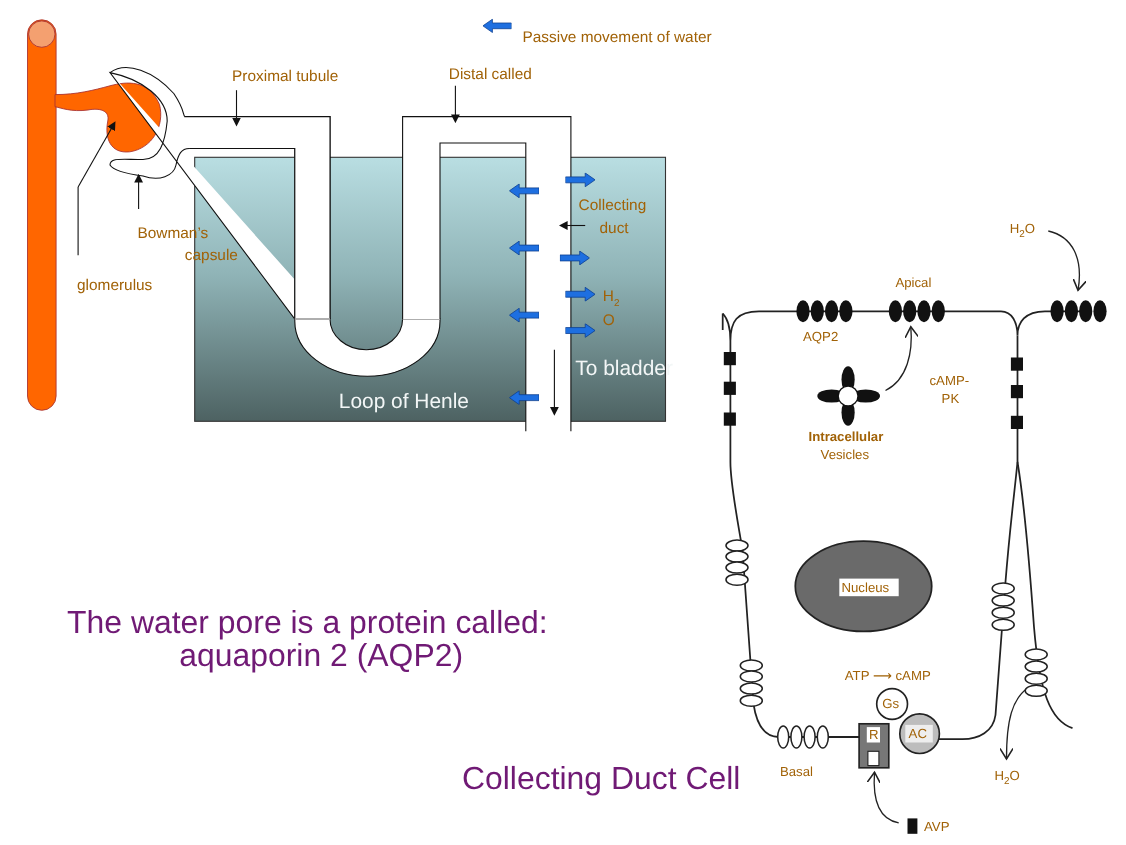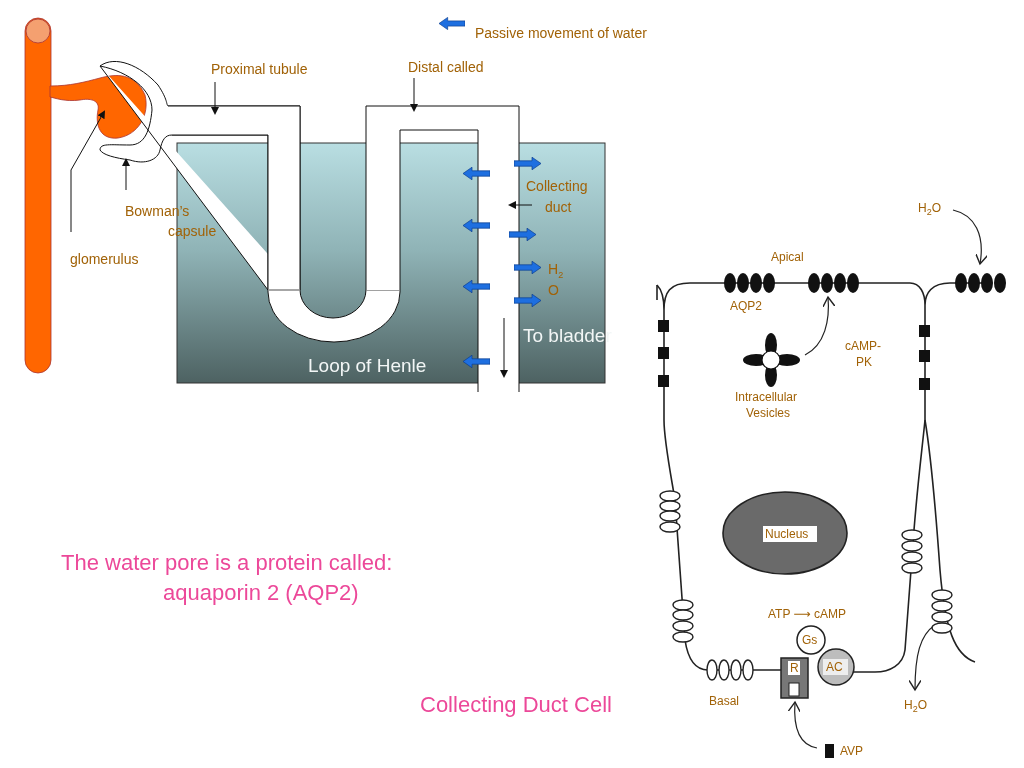--- a/index.html
+++ b/index.html
@@ -2,21 +2,21 @@
 <html><head>
   <meta charset="utf-8">
   <style>
     html, body { margin:0; padding:0; background:#ffffff; }
     body { width:1024px; height:768px; position:relative; overflow:hidden; font-family:"Liberation Sans", sans-serif; }
     svg { position:absolute; left:0; top:0; }
     .lbl { position:absolute; white-space:nowrap; color:#a16207; font-family:"Liberation Sans", sans-serif; }
     .sm { font-size:14px; }
     .xs { font-size:12px; color:#a16207; }
     .wt { color:#f2f6f6; font-size:19px; }
-    .big { font-size:22px; color:#ec4899; }
+    .big { font-size:29px; color:#701a75; }
     sub { font-size:9px; }
   </style>
 </head>
 <body>
 
 <svg width="1024" height="768">
   <defs>
     <linearGradient id="med" x1="0" y1="0" x2="0" y2="1">
       <stop offset="0" stop-color="#b9dee2"></stop>
       <stop offset="0.45" stop-color="#8fb3b6"></stop>
@@ -180,25 +180,25 @@
 <span class="lbl sm" style="left:548px;top:261px;"><span>H</span><sub>2</sub></span>
 <span class="lbl sm" style="left:548px;top:282px;">O</span>
 <span class="lbl wt" style="left:523px;top:325px;">To bladder</span>
 <span class="lbl wt" style="left:308px;top:355px;">Loop of Henle</span>
 
 <span class="lbl big" style="left:61px;top:550px;">The water pore is a protein called:</span>
 <span class="lbl big" style="left:163px;top:580px;">aquaporin 2 (AQP2)</span>
 <span class="lbl big" style="left:420px;top:692px;">Collecting Duct Cell</span>
 
 <span class="lbl xs" style="left:918px;top:201px;"><span>H</span><sub>2</sub><span>O</span></span>
-<span class="lbl xs" style="left:771px;top:250px;">Apical</span>
+<span class="lbl xs" style="left:814px;top:250px;">Apical</span>
 <span class="lbl xs" style="left:730px;top:299px;">AQP2</span>
 <span class="lbl xs" style="left:845px;top:339px;">cAMP-</span>
 <span class="lbl xs" style="left:856px;top:355px;text-align:center;">PK</span>
-<span class="lbl xs" style="left:735px;top:390px;">Intracellular</span>
+<span class="lbl xs" style="left:735px;top:390px;font-weight:bold;">Intracellular</span>
 <span class="lbl xs" style="left:746px;top:406px;">Vesicles</span>
 <span class="lbl xs" style="left:765px;top:527px;">Nucleus</span>
 <span class="lbl xs" style="left:768px;top:607px;">ATP ⟶ cAMP</span>
 <span class="lbl xs" style="left:802px;top:633px;">Gs</span>
 <span class="lbl xs" style="left:826px;top:660px;">AC</span>
 <span class="lbl xs" style="left:790px;top:661px;">R</span>
 <span class="lbl xs" style="left:709px;top:694px;">Basal</span>
 <span class="lbl xs" style="left:904px;top:698px;"><span>H</span><sub>2</sub><span>O</span></span>
 <span class="lbl xs" style="left:840px;top:744px;">AVP</span>
 

